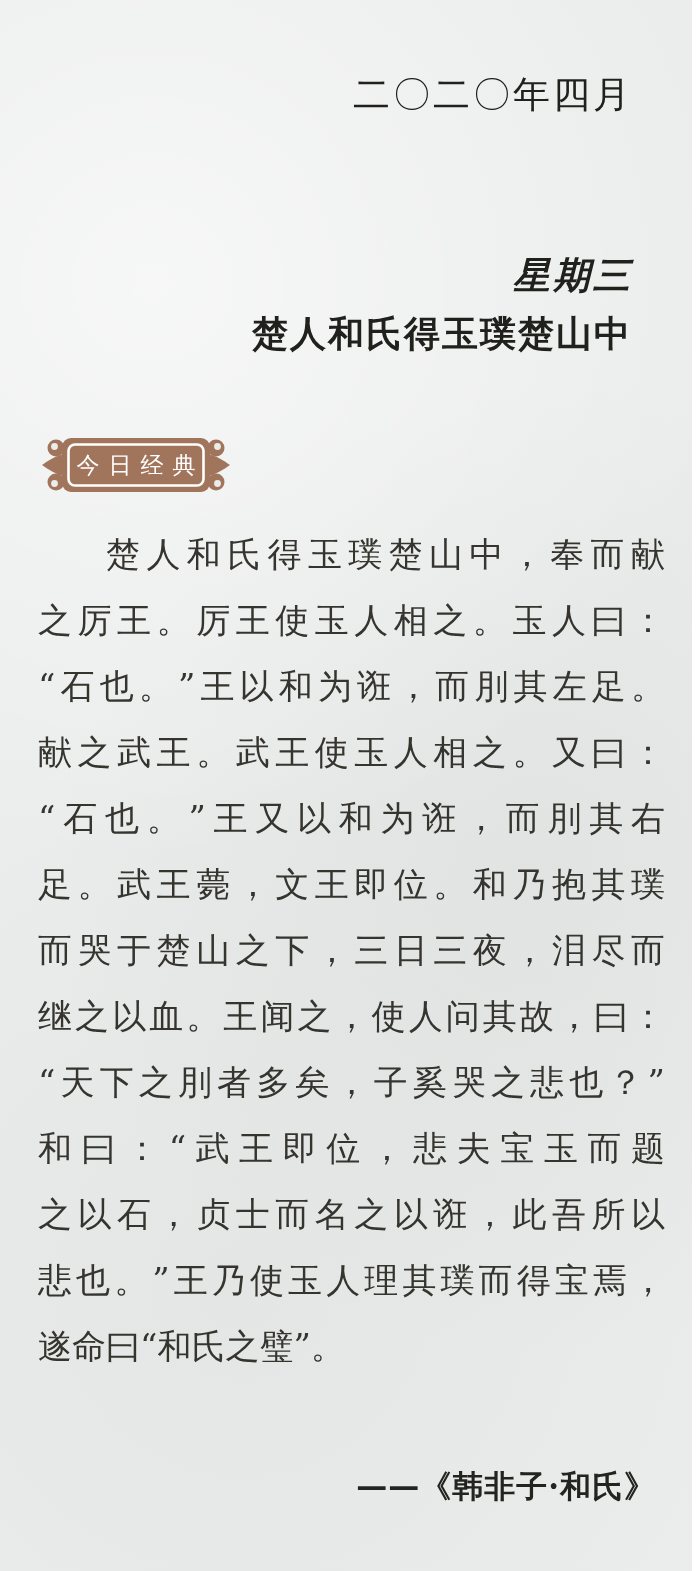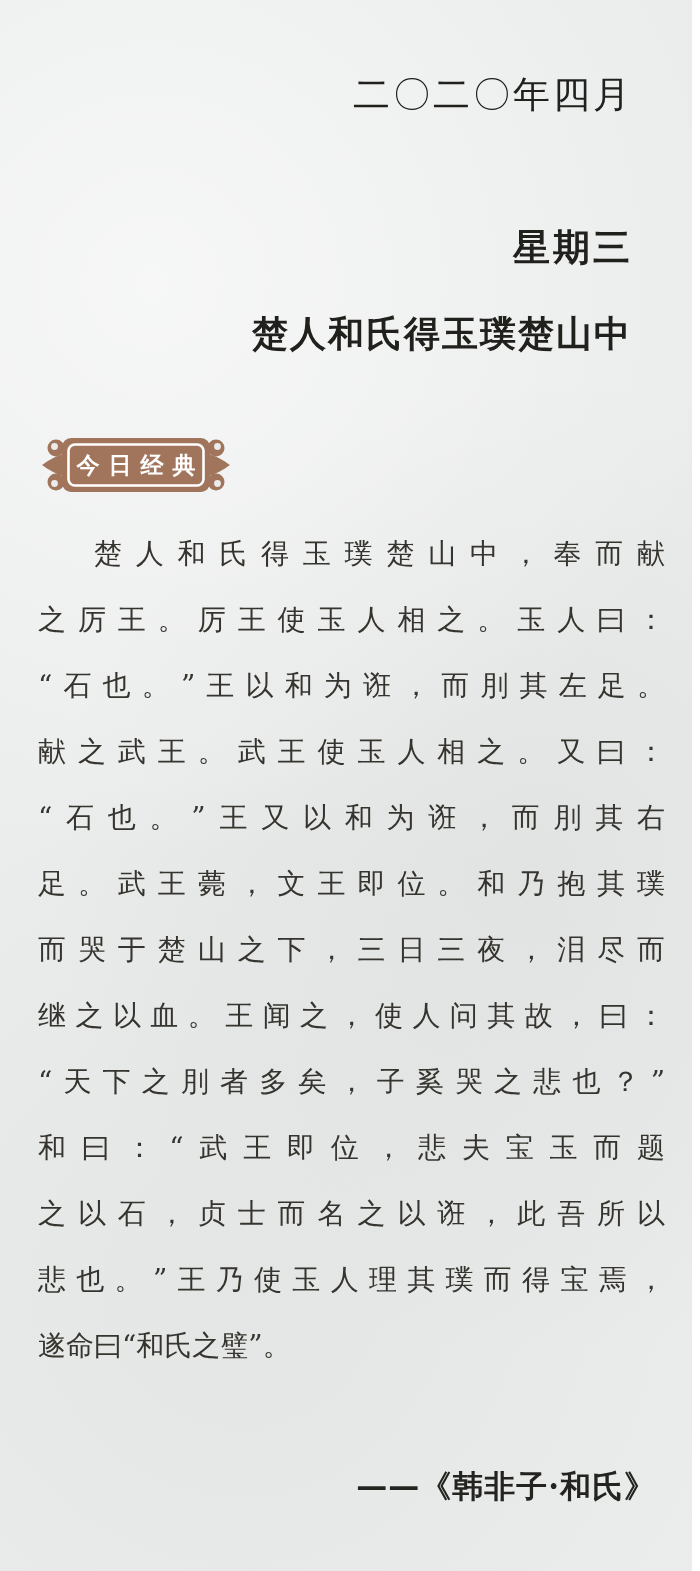--- a/index.html
+++ b/index.html
@@ -28,51 +28,51 @@
     position:absolute; top:76px; right:59px;
     font-size:37px; line-height:38px; font-weight:500;
     letter-spacing:3px; white-space:nowrap;
   }
   .day-number{
     position:absolute; top:132px; right:48px;
     font-size:92px; line-height:88px; font-weight:900;
     letter-spacing:12px; white-space:nowrap;
   }
   .weekday{
-    position:absolute; top:228px; right:59px;
+    position:absolute; top:256px; right:59px;
     font-size:37px; line-height:38px; font-weight:700;
-    letter-spacing:3px; white-space:nowrap;
+    letter-spacing:3px; white-space:nowrap;font-style:italic;
   }
   .lunar-date{
     position:absolute; top:314px; right:60px;
     font-size:36px; line-height:38px; font-weight:700;
     letter-spacing:2px; white-space:nowrap;
   }
   
   .badge{
     position:absolute; top:433px; left:40px;
     width:192px; height:64px;
     color:var(--brown);
   }
   .badge svg{position:absolute;inset:0;width:100%;height:100%;}
   .badge-label{
     position:absolute; left:24px; top:6px; width:144px; height:52px;
     display:flex; align-items:center; justify-content:center;
     color:var(--badge-text);
-    font-size:23px; font-weight:700; letter-spacing:9px;
+    font-size:23px; font-weight:400; letter-spacing:9px;
     padding-left:9px; 
     white-space:nowrap;
   }
   
   .classic-text{
     position:absolute; top:521px; left:38px; width:627px;
     color:var(--body-ink);
   }
   .classic-line{
-    font-size:28px; line-height:66px;
+    font-size:34px; line-height:66px;
     text-align:justify; text-align-last:justify;
     white-space:nowrap;
   }
   .classic-line.first{ text-indent:2em; }
   .classic-line.last{ text-align-last:left; white-space:normal; }
   
   .attribution{
     position:absolute; top:1466px; right:36px;
     font-size:31px; line-height:40px; font-weight:700;
     letter-spacing:1px; white-space:nowrap;

